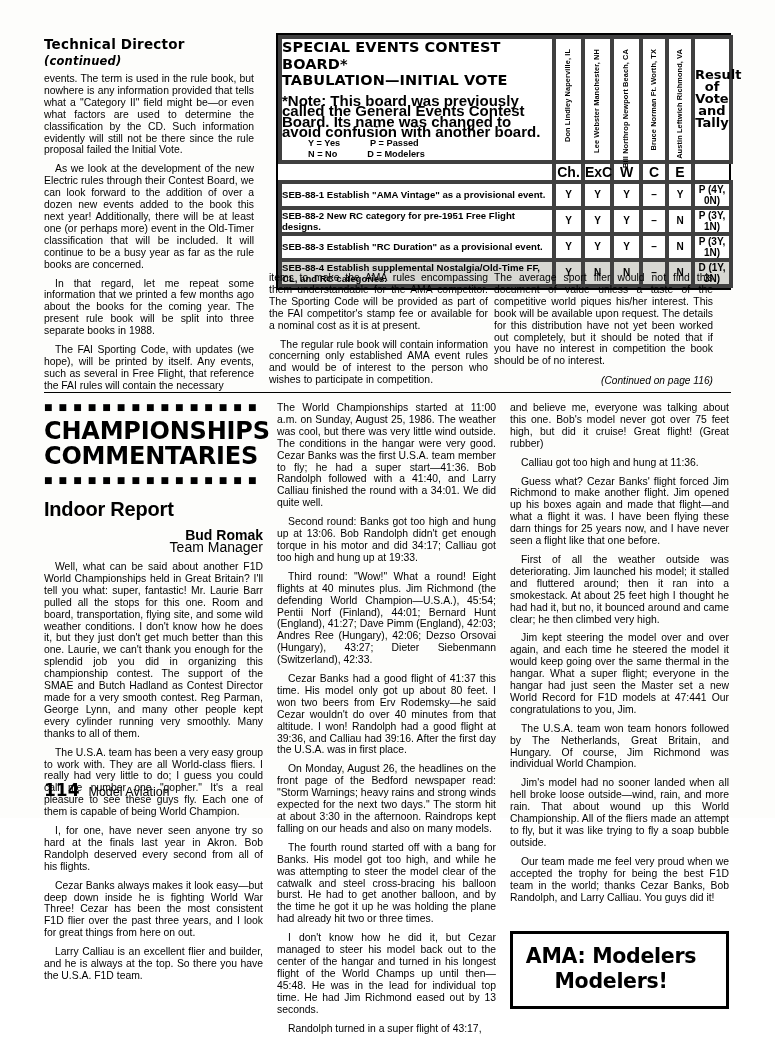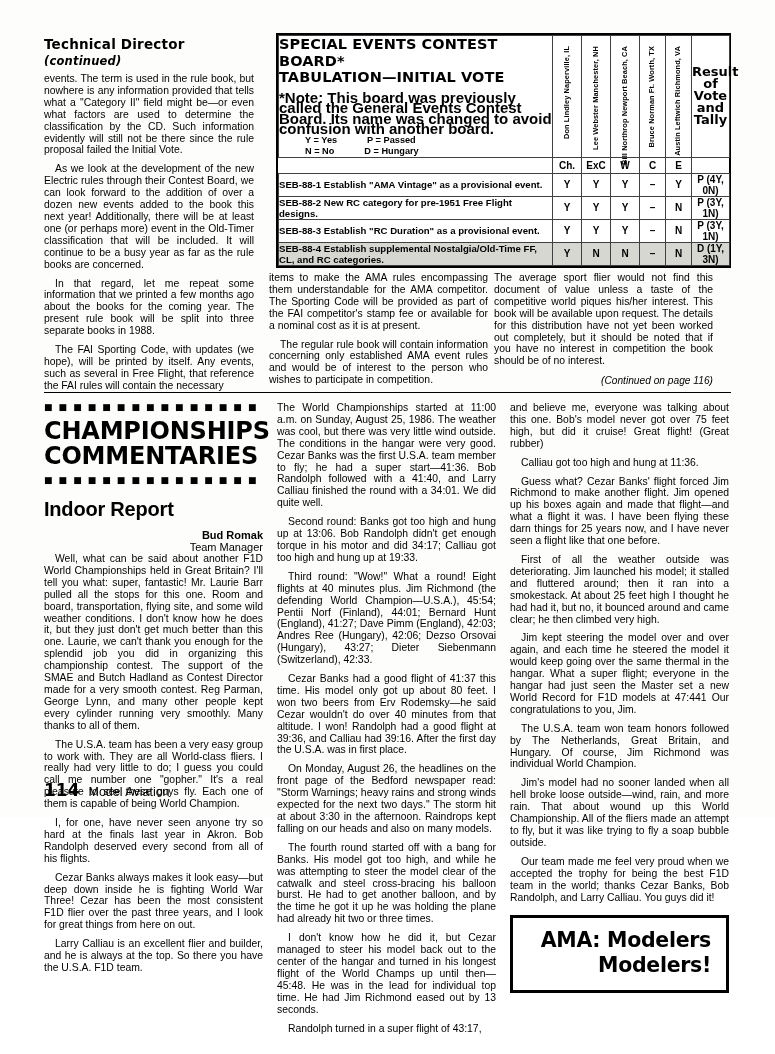--- a/index.html
+++ b/index.html
@@ -62,21 +62,21 @@
     border: 2px solid #000;
     background: #fff;
     box-sizing: border-box;
   }
   .tbl {
     border-collapse: collapse;
     width: 100%;
     table-layout: fixed;
   }
   .tbl td, .tbl th {
-    border: 1px solid #404040;
+    border: 4px solid #404040;
     padding: 0;
     vertical-align: middle;
   }
   .title-cell {
     padding: 6px 8px 5px 8px;
     vertical-align: top;
   }
   .title-main {
     font-family: "DejaVu Sans", sans-serif;
     font-weight: bold;
@@ -119,21 +119,21 @@
   .result-head {
     font-family: "DejaVu Sans", sans-serif;
     font-weight: bold;
     font-size: 13px;
     line-height: 12px;
     text-align: center;
   }
   .codecell {
     text-align: center;
     font-weight: bold;
-    font-size: 10px;
+    font-size: 14px;
     height: 15px;
   }
   .prop {
     font-size: 9.6px;
     line-height: 11px;
     padding: 3px 4px 3px 5px;
     font-weight: bold;
   }
   .votecell {
     text-align: center;
@@ -206,32 +206,33 @@
   }
   .indoor-title {
     font-family: Liberation Sans, sans-serif;
     font-weight: bold;
     font-size: 20px;
     margin: 12px 0 8px 0;
     letter-spacing: -0.2px;
   }
   .byline {
     text-align: right;
-    font-size: 11px;
+    font-size: 14px;
     line-height: 12px;
     font-weight: bold;
+    margin-bottom: 8px;
   }
   .byline .role { font-weight: normal; }
 
   
   .adbox {
     border: 3px solid #000;
-    margin-top: 12px;
-    padding: 10px 15px 12px 6px;
-    text-align: right;
+    margin-top: 28px;
+    padding: 10px 23px 12px 6px;
+    text-align: center;
     font-family: "DejaVu Sans", sans-serif;
     font-weight: bold;
     font-size: 20.5px;
     line-height: 25px;
     letter-spacing: -0.3px;
   }
 
   
   .footer {
     position: absolute;
@@ -282,21 +283,21 @@
       <tbody>
           <tr>
         <td class="title-cell" rowspan="1">
           <div class="title-main">
             <div>SPECIAL EVENTS CONTEST BOARD*</div>
             <div>TABULATION—INITIAL VOTE</div>
           </div>
           <div class="note">*Note: This board was previously called the General Events Contest Board. Its name was changed to avoid confusion with another board.</div>
           <div class="legend">
             <span>Y = Yes</span><span class="gap"></span><span>P = Passed</span><br>
-            <span>N = No</span><span class="gap"></span><span>D = Hungary</span>
+            <span>N = No</span><span class="gap"></span><span>D = Modelers</span>
           </div>
         </td>
         <td>
           <div class="vert-wrap">
                 <div class="vert">Don Lindley
 Naperville, IL</div>
               </div>
         </td>
         <td>
           <div class="vert-wrap">

